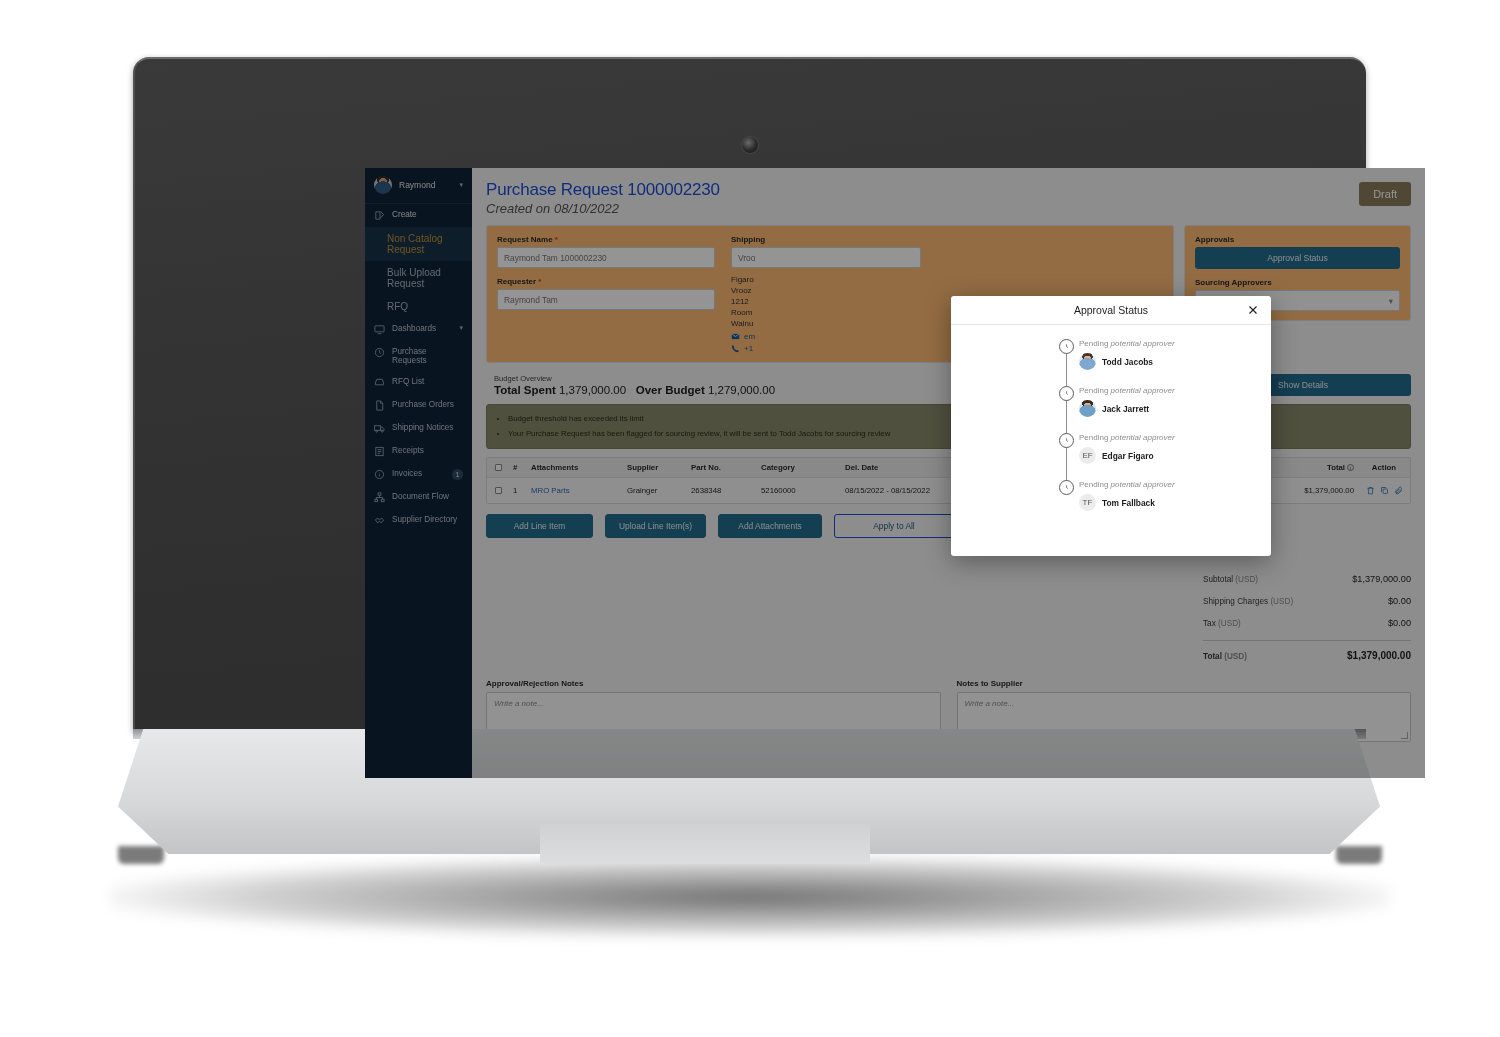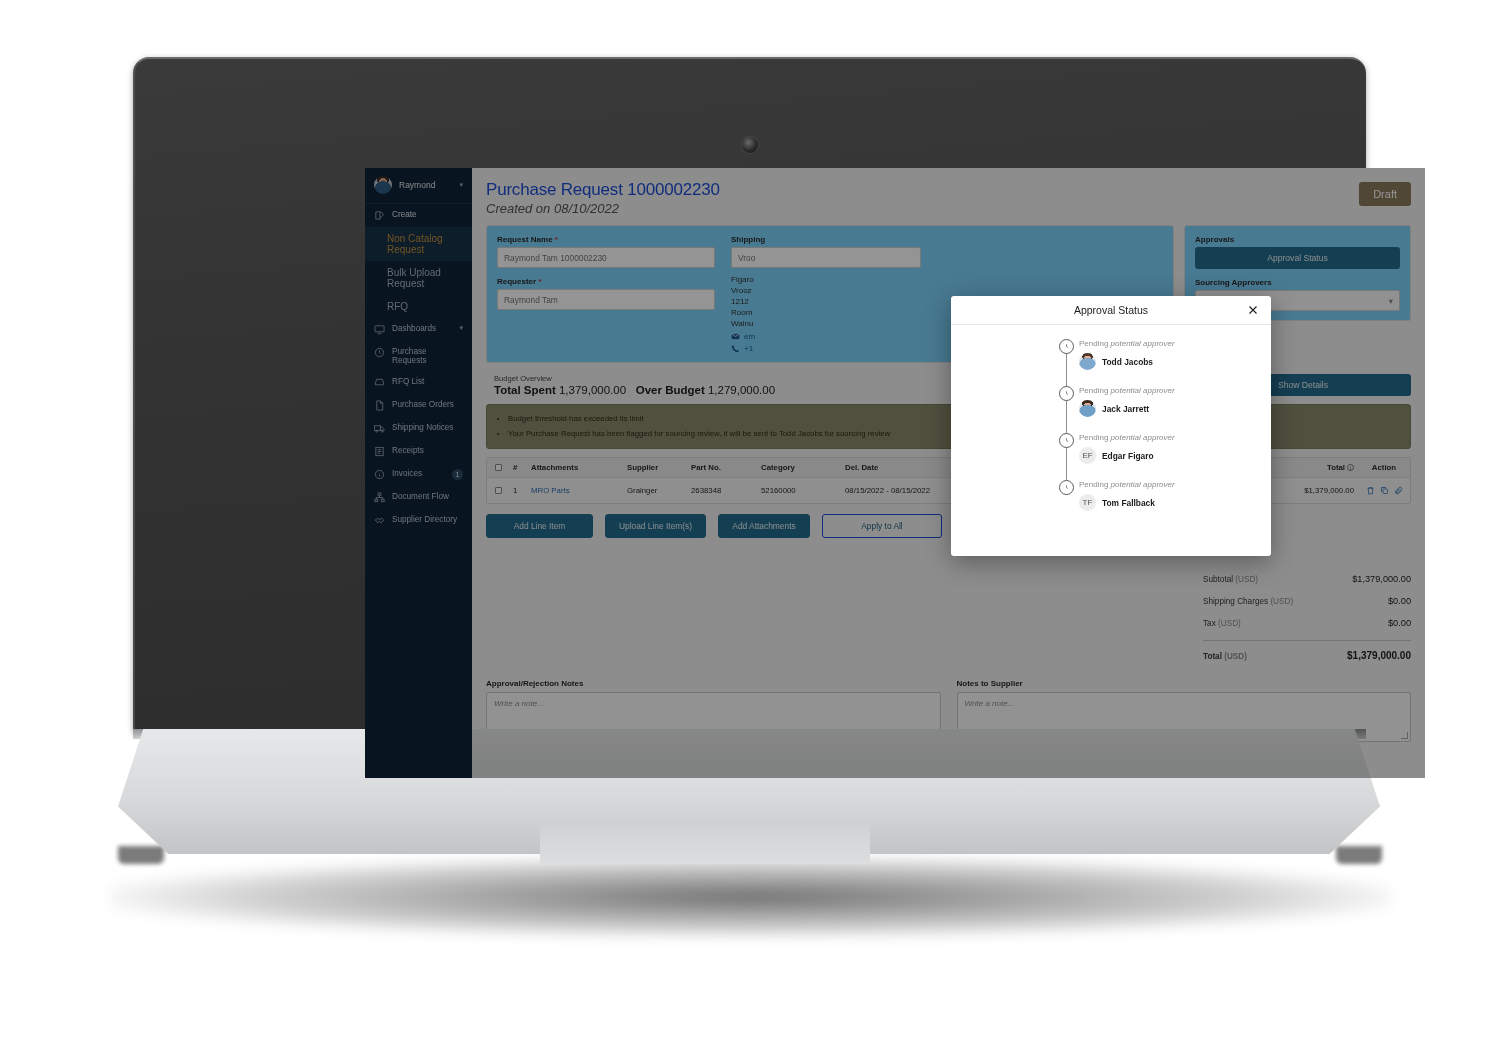--- a/index.html
+++ b/index.html
@@ -121,21 +121,21 @@
   .page-head{display:flex;align-items:flex-start;justify-content:space-between;}
   .page-title{font-size:17px;font-weight:normal;color:#1d4ed8;letter-spacing:-.2px;}
   .page-sub{font-size:13px;color:#555;font-style:italic;margin-top:1px;}
   .draft-badge{
     background:#8b7a5c;color:#fff;font-size:11px;padding:6px 14px;border-radius:3px;
     margin-top:2px;
   }
 
   .panels{display:flex;gap:10px;margin-top:9px;align-items:flex-start;}
   .card{
-    background:#7dd3fc;border:1px solid #dcdcdc;border-radius:3px;padding:9px 10px;
+    background:#fdba74;border:1px solid #dcdcdc;border-radius:3px;padding:9px 10px;
   }
   .card.left{flex:1 1 0;display:flex;gap:16px;min-height:96px;}
   .card.right{width:227px;flex:0 0 227px;min-height:96px;}
   .field-label{font-size:8px;color:#2a2a2a;font-weight:bold;margin-bottom:3px;}
   .req-star{color:#cc2b2b;font-weight:bold;}
   .input-box{
     border:1px solid #cfcfcf;background:#fff;border-radius:2px;
     font-size:8.4px;color:#777;padding:5px 6px;height:21px;display:flex;align-items:center;
   }
   .col-a{width:218px;}
@@ -201,21 +201,21 @@
   .act-ico{width:9px;height:9px;color:#2a6db0;}
   .act-ico svg{width:9px;height:9px;display:block;}
   .info-ico{display:inline-block;width:7px;height:7px;border:1px solid #777;border-radius:50%;
     font-size:5px;line-height:6px;text-align:center;color:#777;vertical-align:middle;margin-left:2px;}
 
   .btn-row{display:flex;gap:12px;margin-top:10px;}
   .ab{
     font-size:8.4px;padding:6px 0;border-radius:3px;text-align:center;
     background:#246b8e;color:#eaf2f6;border:1px solid #246b8e;
   }
-  .ab.w1{width:107px;} .ab.w2{width:101px;} .ab.w3{width:92px;}
+  .ab.w1{width:107px;} .ab.w2{width:101px;} .ab.w3{width:104px;}
   .ab.outline{background:transparent;color:#1e5f80;border:1px solid #1d4ed8;width:120px;}
 
   .totals{margin-top:36px;margin-left:auto;width:208px;}
   .trow{display:flex;justify-content:space-between;align-items:baseline;margin-bottom:12px;}
   .tlbl{font-size:8.2px;color:#3a3a3a;}
   .tlbl .u{color:#8a8a8a;}
   .tval{font-size:9.2px;color:#1d1d1d;}
   .tdiv{height:1px;background:#c9c9c9;margin:2px 0 9px 0;}
   .trow.grand .tlbl{font-weight:bold;} .trow.grand .tval{font-weight:bold;font-size:10px;}
 

